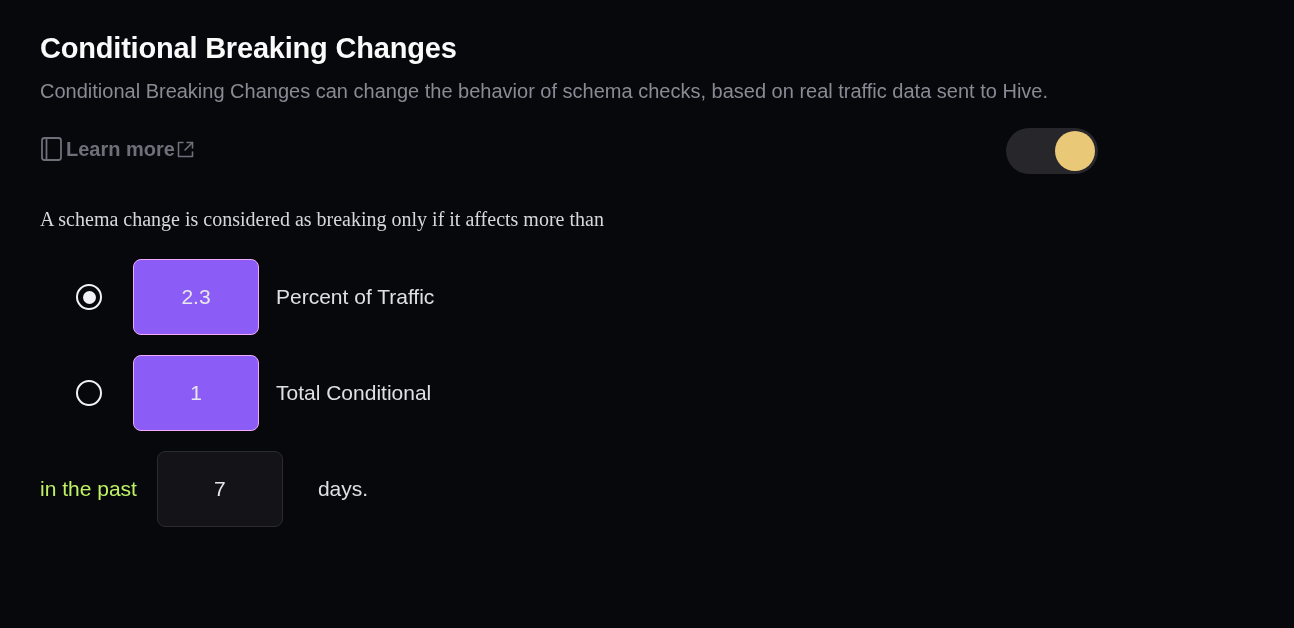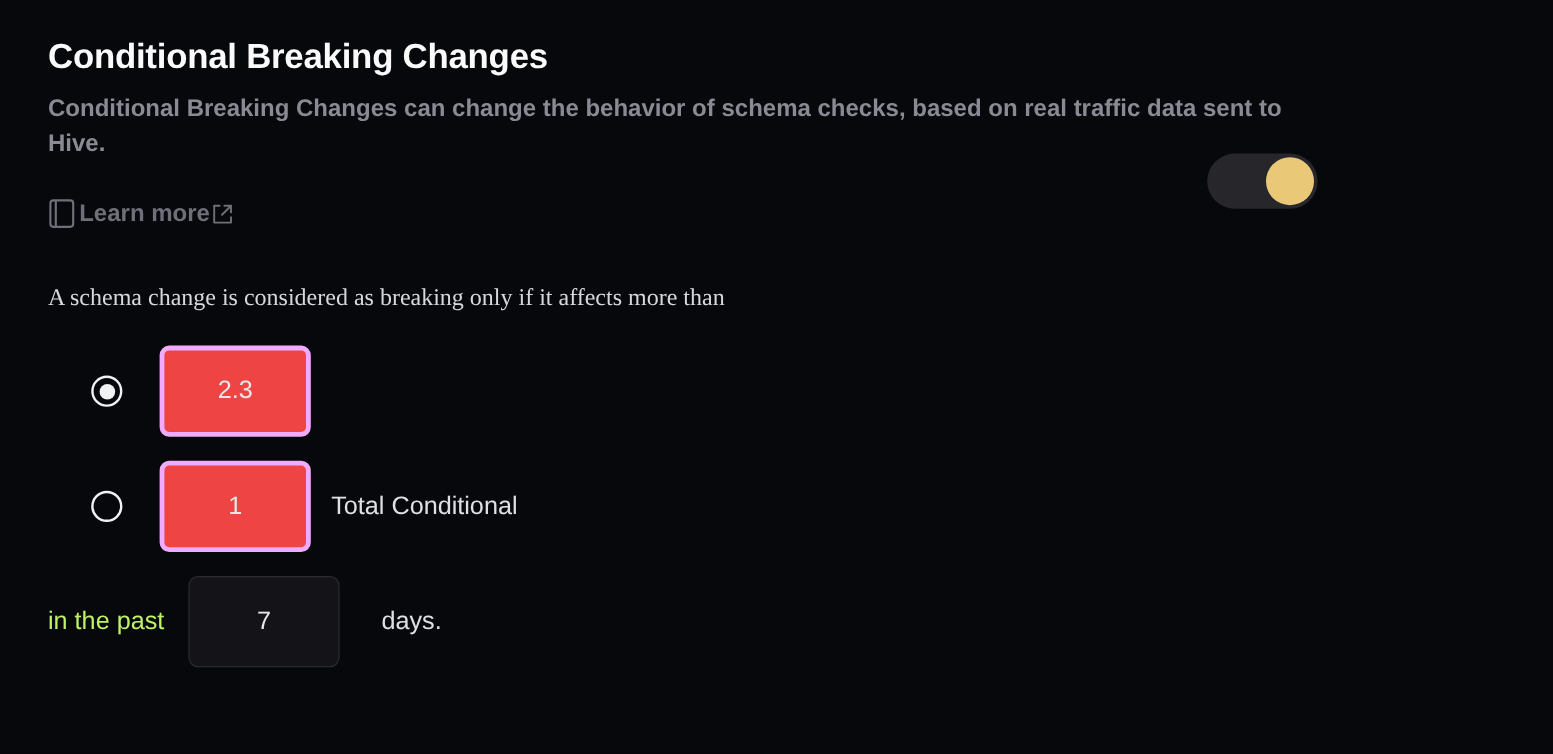--- a/index.html
+++ b/index.html
@@ -42,21 +42,21 @@
     margin: 0 0 12px 0;
     line-height: 1.15;
   }
 
   .description {
     font-size: 20px;
     line-height: 1.45;
     color: #8a8a94;
     margin: 0;
     max-width: 1090px;
-    font-weight: 700;
+    font-weight: 400;
   }
 
   
   .toggle-wrap {
     position: absolute;
     right: 42px;
     top: 128px;
   }
   .toggle {
     width: 92px;
@@ -139,22 +139,22 @@
     border-radius: 50%;
     background: #f2f2f4;
     display: none;
   }
   .radio.checked .dot { display: block; }
 
   .num-input {
     width: 126px;
     height: 76px;
     box-sizing: border-box;
-    background: #ef4444;
-    border: 4px solid #f0abfc;
+    background: #8b5cf6;
+    border: 1px solid #f0abfc;
     border-radius: 8px;
     color: #e8e8ea;
     font-size: 21px;
     font-family: "Liberation Sans", sans-serif;
     text-align: center;
     outline: none;
   }
 
   .opt-label {
     font-size: 21px;
@@ -228,20 +228,21 @@
 
   <div class="statement">A schema change is considered as breaking only if it affects more than</div>
 
   <div class="options">
 
     <div class="option-row">
       <div class="radio checked">
         <span class="dot"></span>
       </div>
       <input class="num-input" type="text" value="2.3" style="">
+      <span class="opt-label">Percent of Traffic</span>
     </div>
 
     <div class="option-row">
       <div class="radio">
         
       </div>
       <input class="num-input" type="text" value="1" style="">
       <span class="opt-label">Total Conditional</span>
     </div>
 

